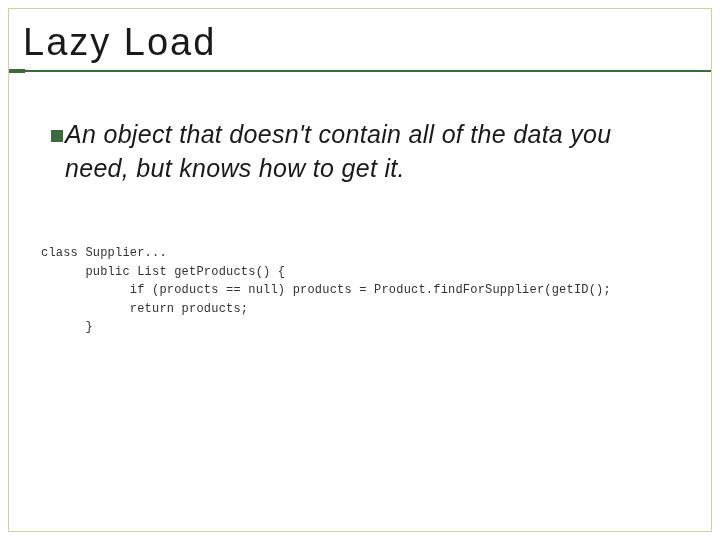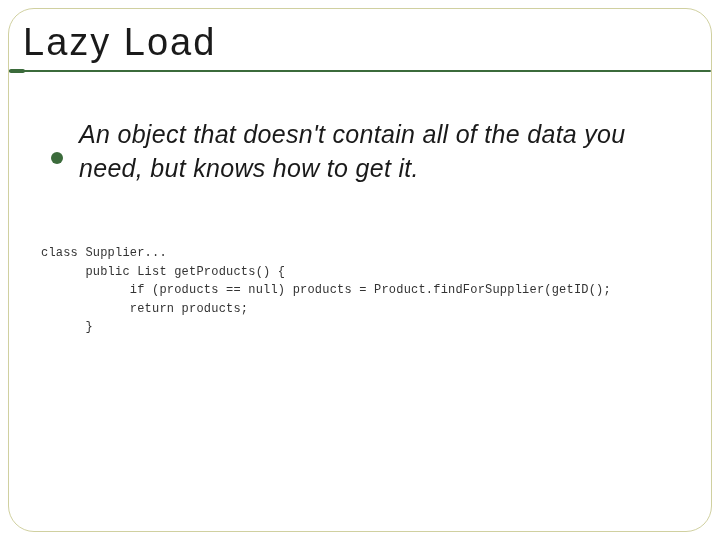--- a/index.html
+++ b/index.html
@@ -1,19 +1,18 @@
 <!DOCTYPE html>
 <html><head>
   <meta charset="utf-8">
   <style>
     * {
       margin: 0;
       padding: 0;
       box-sizing: border-box;
-      border-radius: 26px;
     }
     body {
       width: 720px;
       height: 540px;
       background: #ffffff;
       font-family: Verdana, Geneva, sans-serif;
       position: relative;
       overflow: hidden;
     }
     .slide-frame {
@@ -49,22 +48,22 @@
       bottom: -1px;
       width: 16px;
       height: 4px;
       background: #3b6b3b;
     }
     .content-area {
       padding: 46px 40px 0 42px;
     }
     .bullet-item {
       display: flex;
-      align-items: center;
-      gap: 16px;
+      align-items: flex-start;
+      gap: 2px;
     }
     .bullet-marker {
       width: 12px;
       height: 12px;
       background: #3b6b3b;
       flex-shrink: 0;
       margin-top: 12px;
     }
     .bullet-text {
       font-family: Verdana, Geneva, sans-serif;

